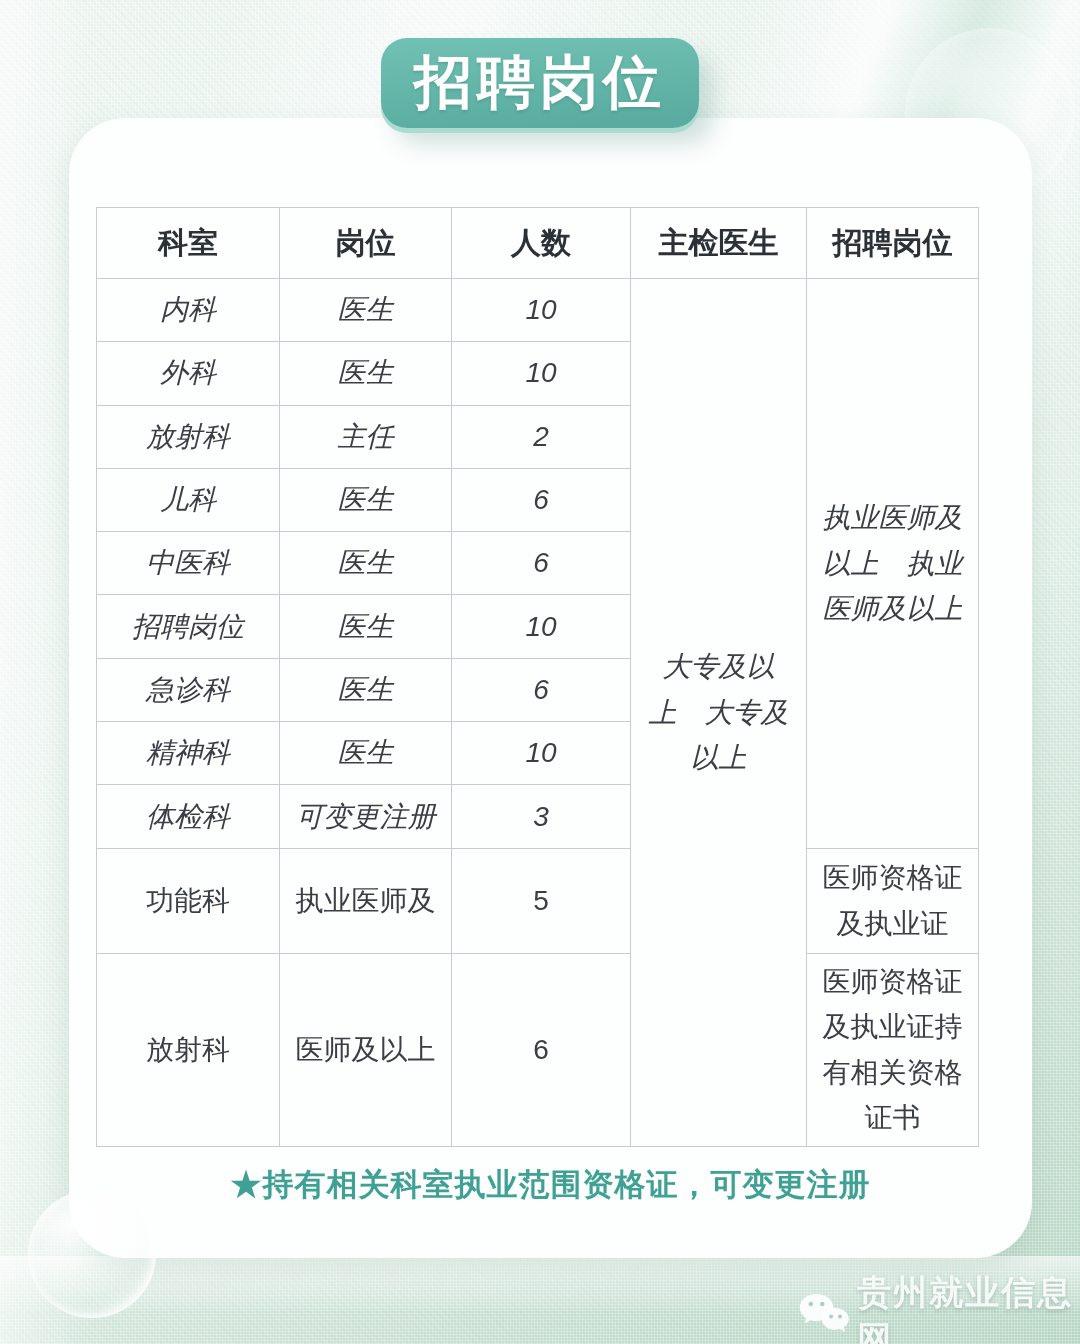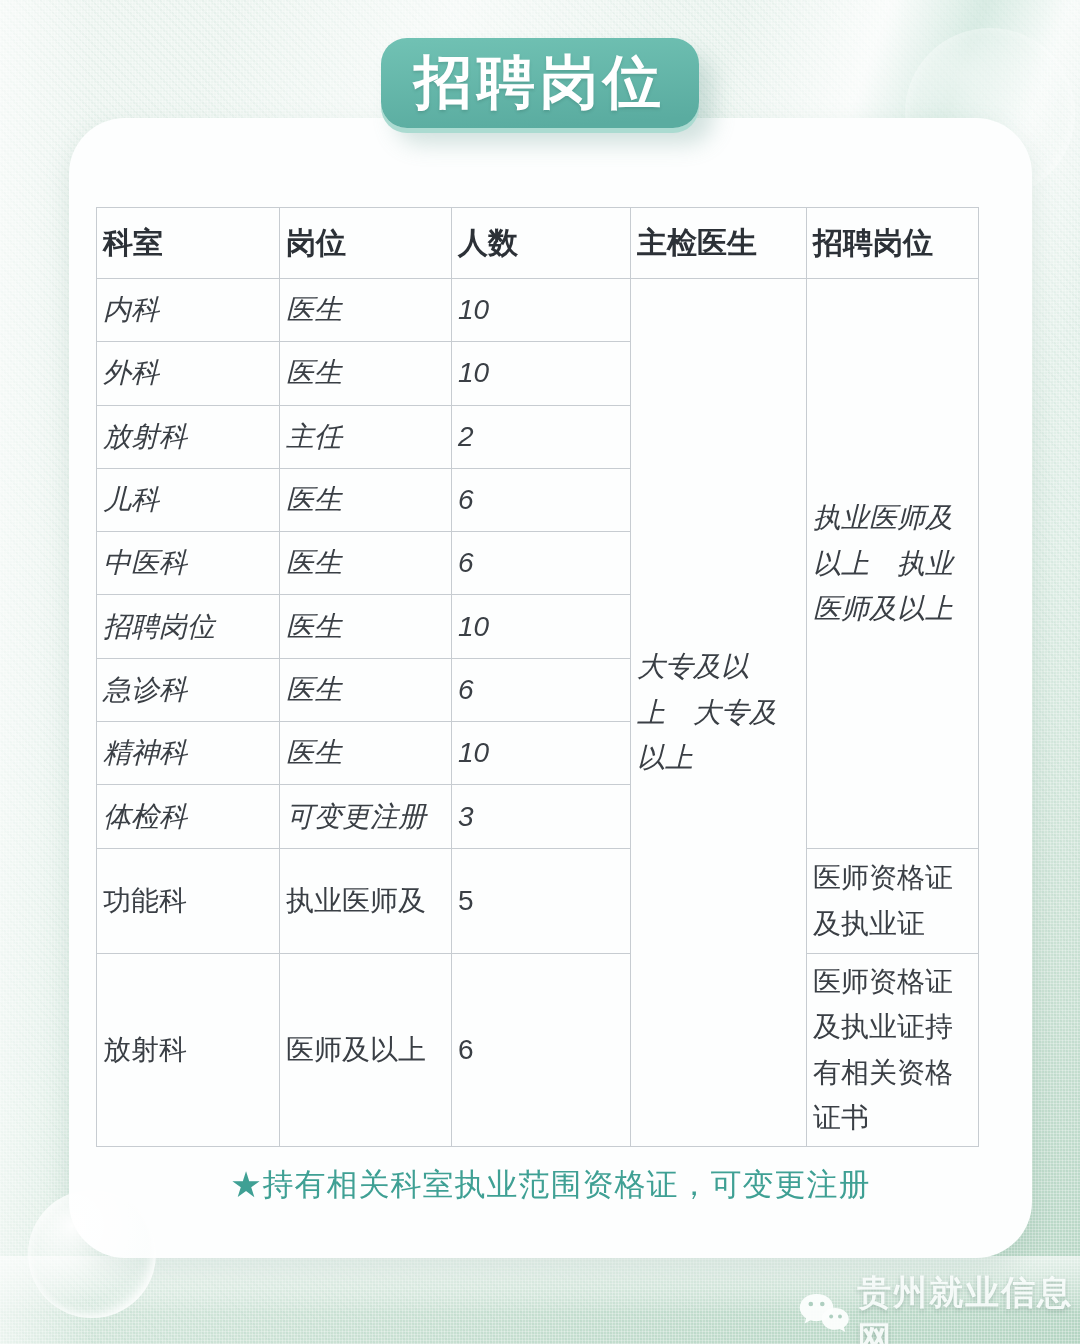--- a/index.html
+++ b/index.html
@@ -76,35 +76,35 @@
   
   .table-wrap { position:absolute; left:27px; top:89px; }
   table.jobs { border-collapse:collapse; table-layout:fixed; width:882px; }
   table.jobs col.c1 { width:183px; }
   table.jobs col.c2 { width:172px; }
   table.jobs col.c3 { width:179px; }
   table.jobs col.c4 { width:176px; }
   table.jobs col.c5 { width:172px; }
   table.jobs th, table.jobs td {
     border:1.5px solid #c7ccd1;
-    text-align:left; vertical-align:middle;
+    text-align:center; vertical-align:middle;
     padding:0 6px;
     color:#3a3f45; font-size:28px; font-weight:400;margin-left:19px;
   }
   table.jobs th { height:70px; font-size:30px; font-weight:700; color:#2c3137; }
   tr.rh { height:63.3px;font-style:italic; }
   tr.rt { height:105px;padding-left:36px; }
   tr.rb { height:193px; }
   td.pre { white-space:pre-line; line-height:1.62; }
 
   
   .footer-note {
     position:absolute; left:0; top:1046px; width:100%;
     text-align:center;
-    color:#3fa094; font-size:31px; font-weight:400; letter-spacing:1px;
+    color:#3fa094; font-size:31px; font-weight:700; letter-spacing:1px;
   }
 
   
   .watermark {
     position:absolute; left:798px; top:1270px;
     display:flex; align-items:center; gap:8px;
   }
   .watermark .wm-text {
     color: rgba(250,253,252,0.92);
     font-size:34px; font-weight:700; letter-spacing:2px;

